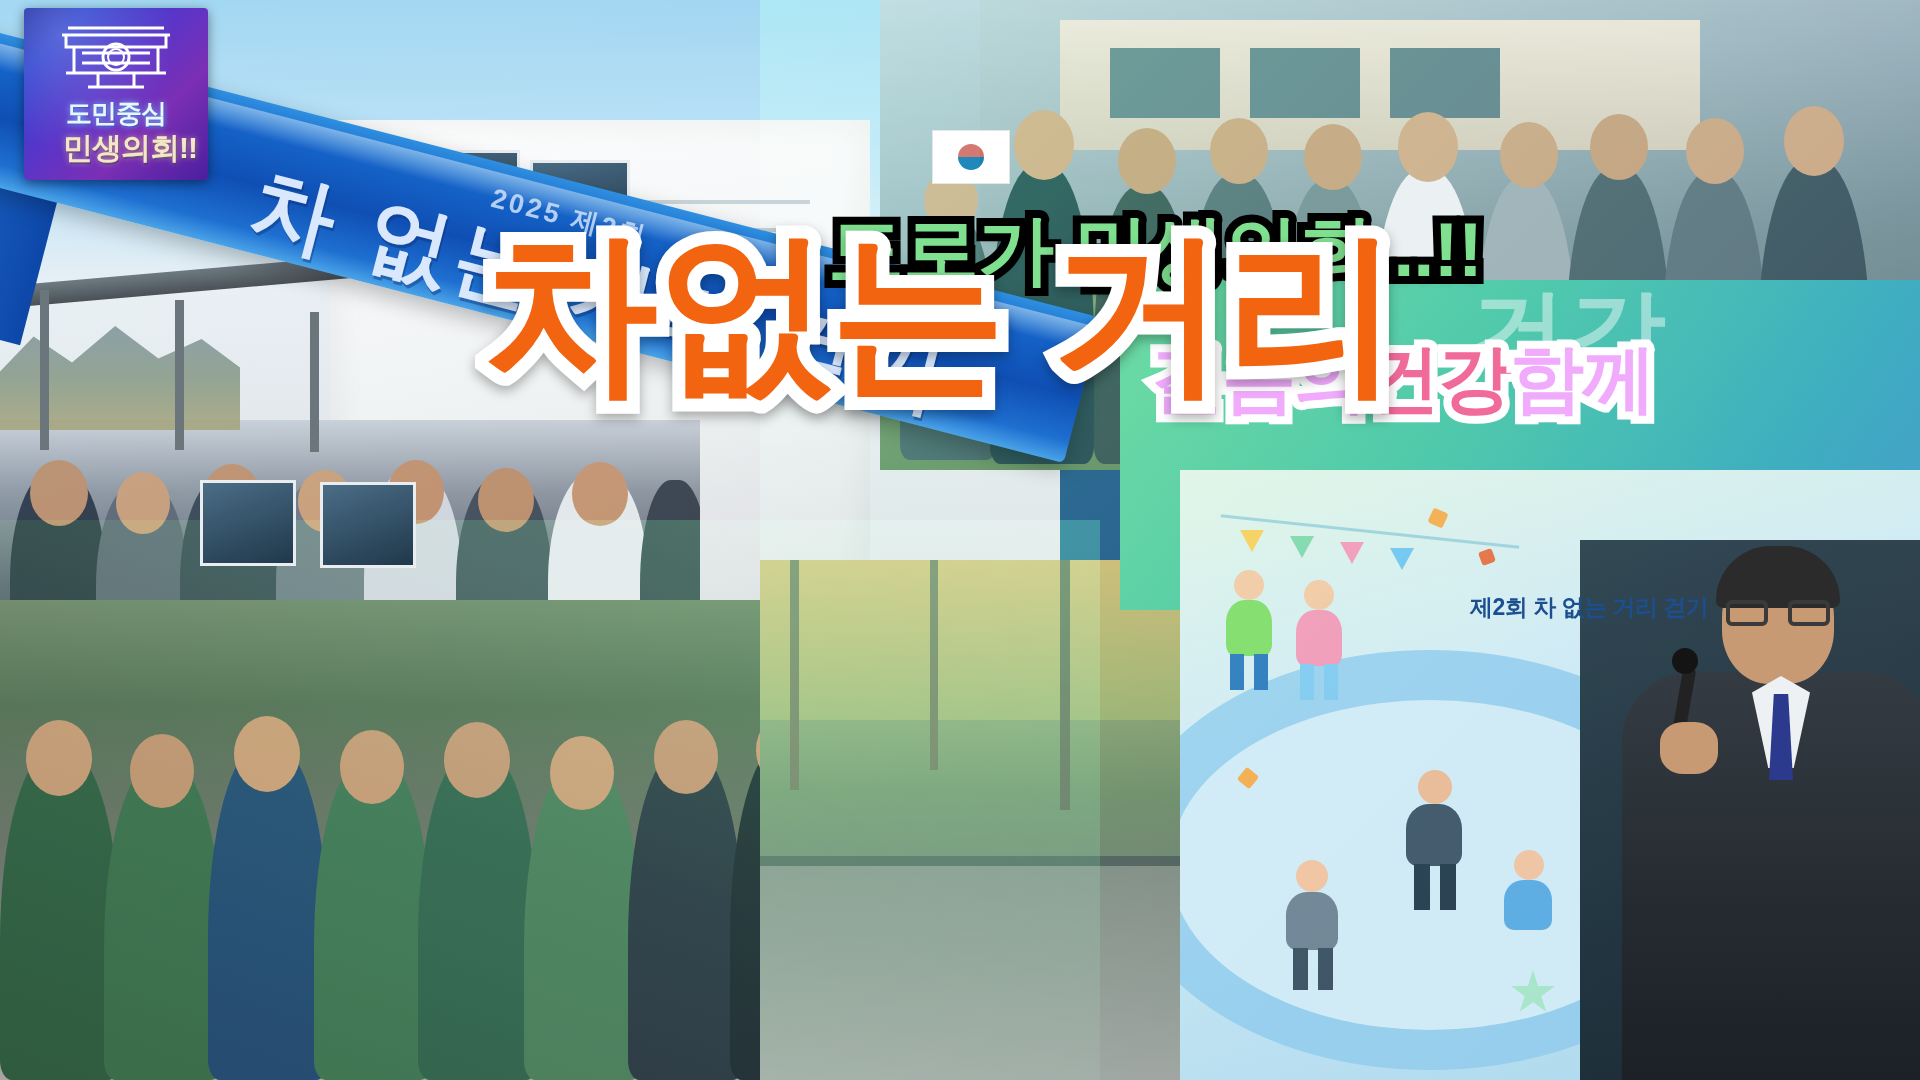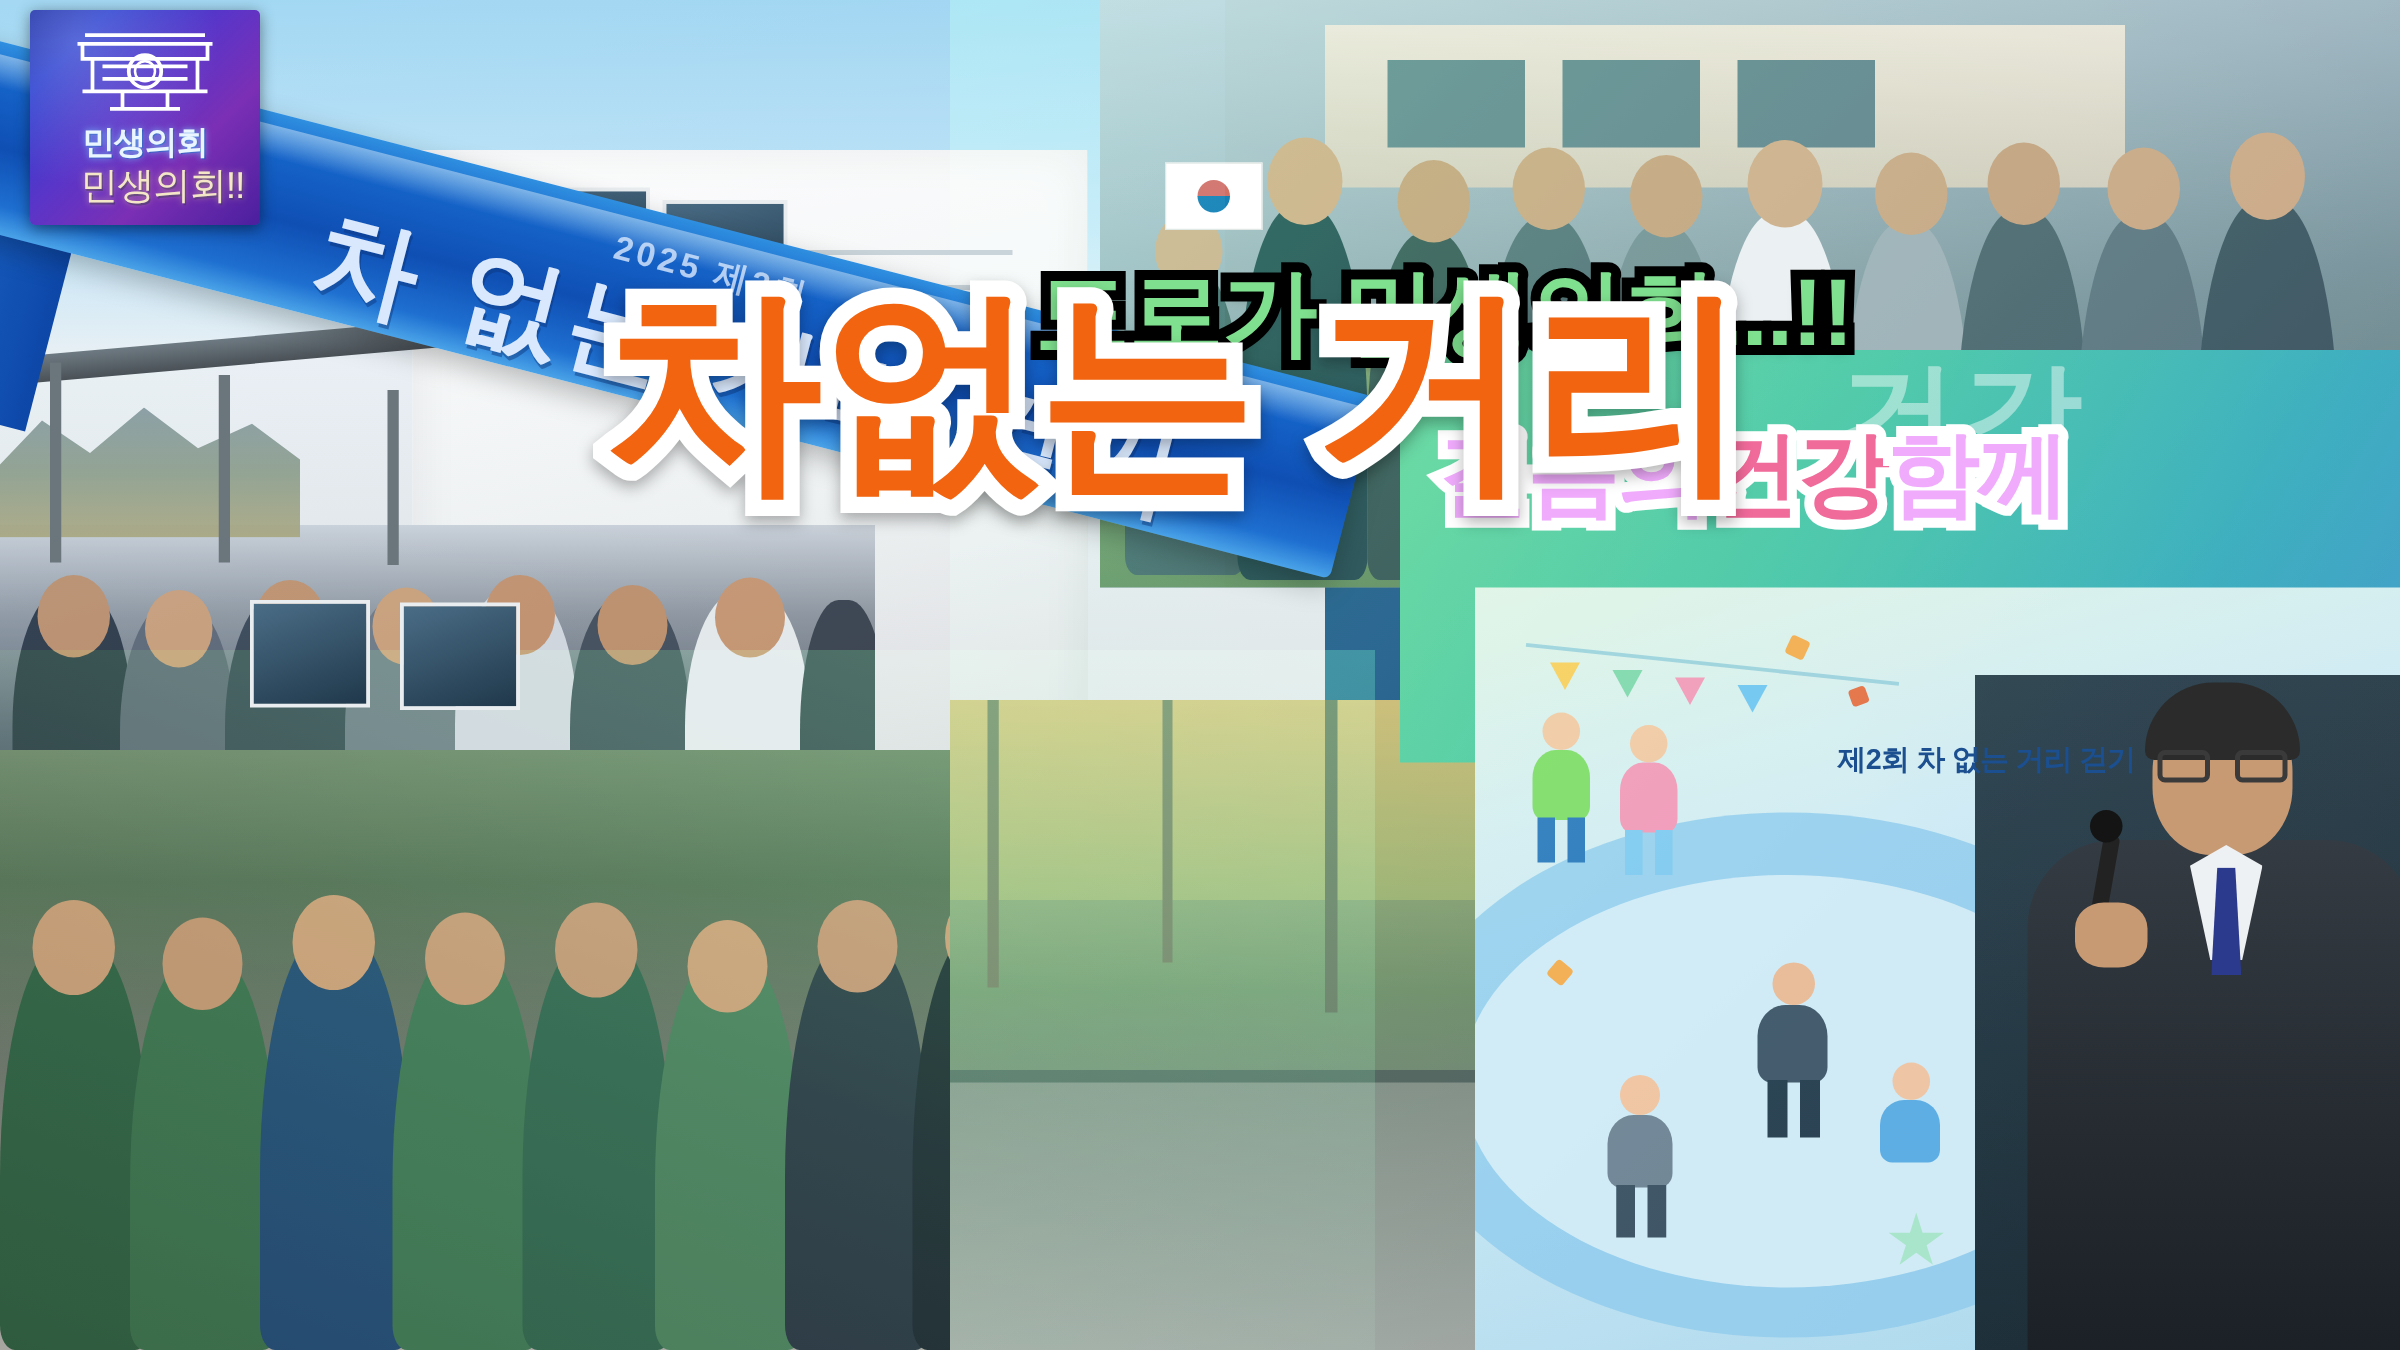--- a/index.html
+++ b/index.html
@@ -91,21 +91,21 @@
   #badge{position:absolute;left:24px;top:8px;width:184px;height:172px;z-index:40;
     background:linear-gradient(135deg,#1c2fa8 0%,#2a3fd0 18%,#5a35c8 45%,#7b2fb5 68%,#4a1f9e 100%);
     border-radius:4px;overflow:hidden;box-shadow:0 3px 12px rgba(0,0,0,.45);}
   #badge .sheen{position:absolute;left:0;top:0;width:100%;height:100%;
     background:radial-gradient(circle at 20% 15%,rgba(255,255,255,.22),rgba(255,255,255,0) 55%);}
   #badge svg{position:absolute;left:50%;top:9px;transform:translateX(-50%);}
   #badge .l1{position:absolute;left:0;right:0;top:88px;text-align:center;
     font-size:26px;font-weight:900;color:#eaf6ff;letter-spacing:-1px;
     text-shadow:0 0 6px rgba(120,200,255,.9),1px 1px 0 #2a3bb0;}
   #badge .l2{position:absolute;left:0;right:0;top:120px;text-align:center;
-    font-size:30px;font-weight:400;color:#f4e7c8;letter-spacing:-1px;
+    font-size:30px;font-weight:700;color:#f4e7c8;letter-spacing:-1px;
     text-shadow:0 0 6px rgba(255,220,150,.6),1px 2px 0 #4a2a80;padding-left:28px;}
 
   
   #caption{position:absolute;left:828px;top:200px;z-index:42;
     font-size:76px;font-weight:900;letter-spacing:-1px;color:#7fe08f;
     white-space:nowrap;
     -webkit-text-stroke:16px #000;paint-order:stroke fill;
     text-shadow:0 4px 10px rgba(0,0,0,.35);}
 
   
@@ -354,21 +354,21 @@
         <path d="M22 30 V56 M106 30 V56"></path>
         <path d="M14 56 H114"></path>
         <path d="M30 36 H98"></path>
         <path d="M30 46 H98"></path>
         <path d="M46 56 V70 M82 56 V70"></path>
         <path d="M36 70 H92"></path>
         <circle cx="64" cy="40" r="13" stroke-width="3"></circle>
       </g>
       <circle cx="64" cy="40" r="8" fill="none" stroke="#ffffff" stroke-width="2"></circle>
     </svg>
-    <div class="l1">민생의회</div>
+    <div class="l1">도민중심</div>
     <div class="l2">민생의회!!</div>
   </div>
 
   <div id="caption">도로가  민생의회...!!</div>
 
   <div id="title">
     <div class="tline" id="t2">차없는 거리</div>
   </div>
 
 </div>

